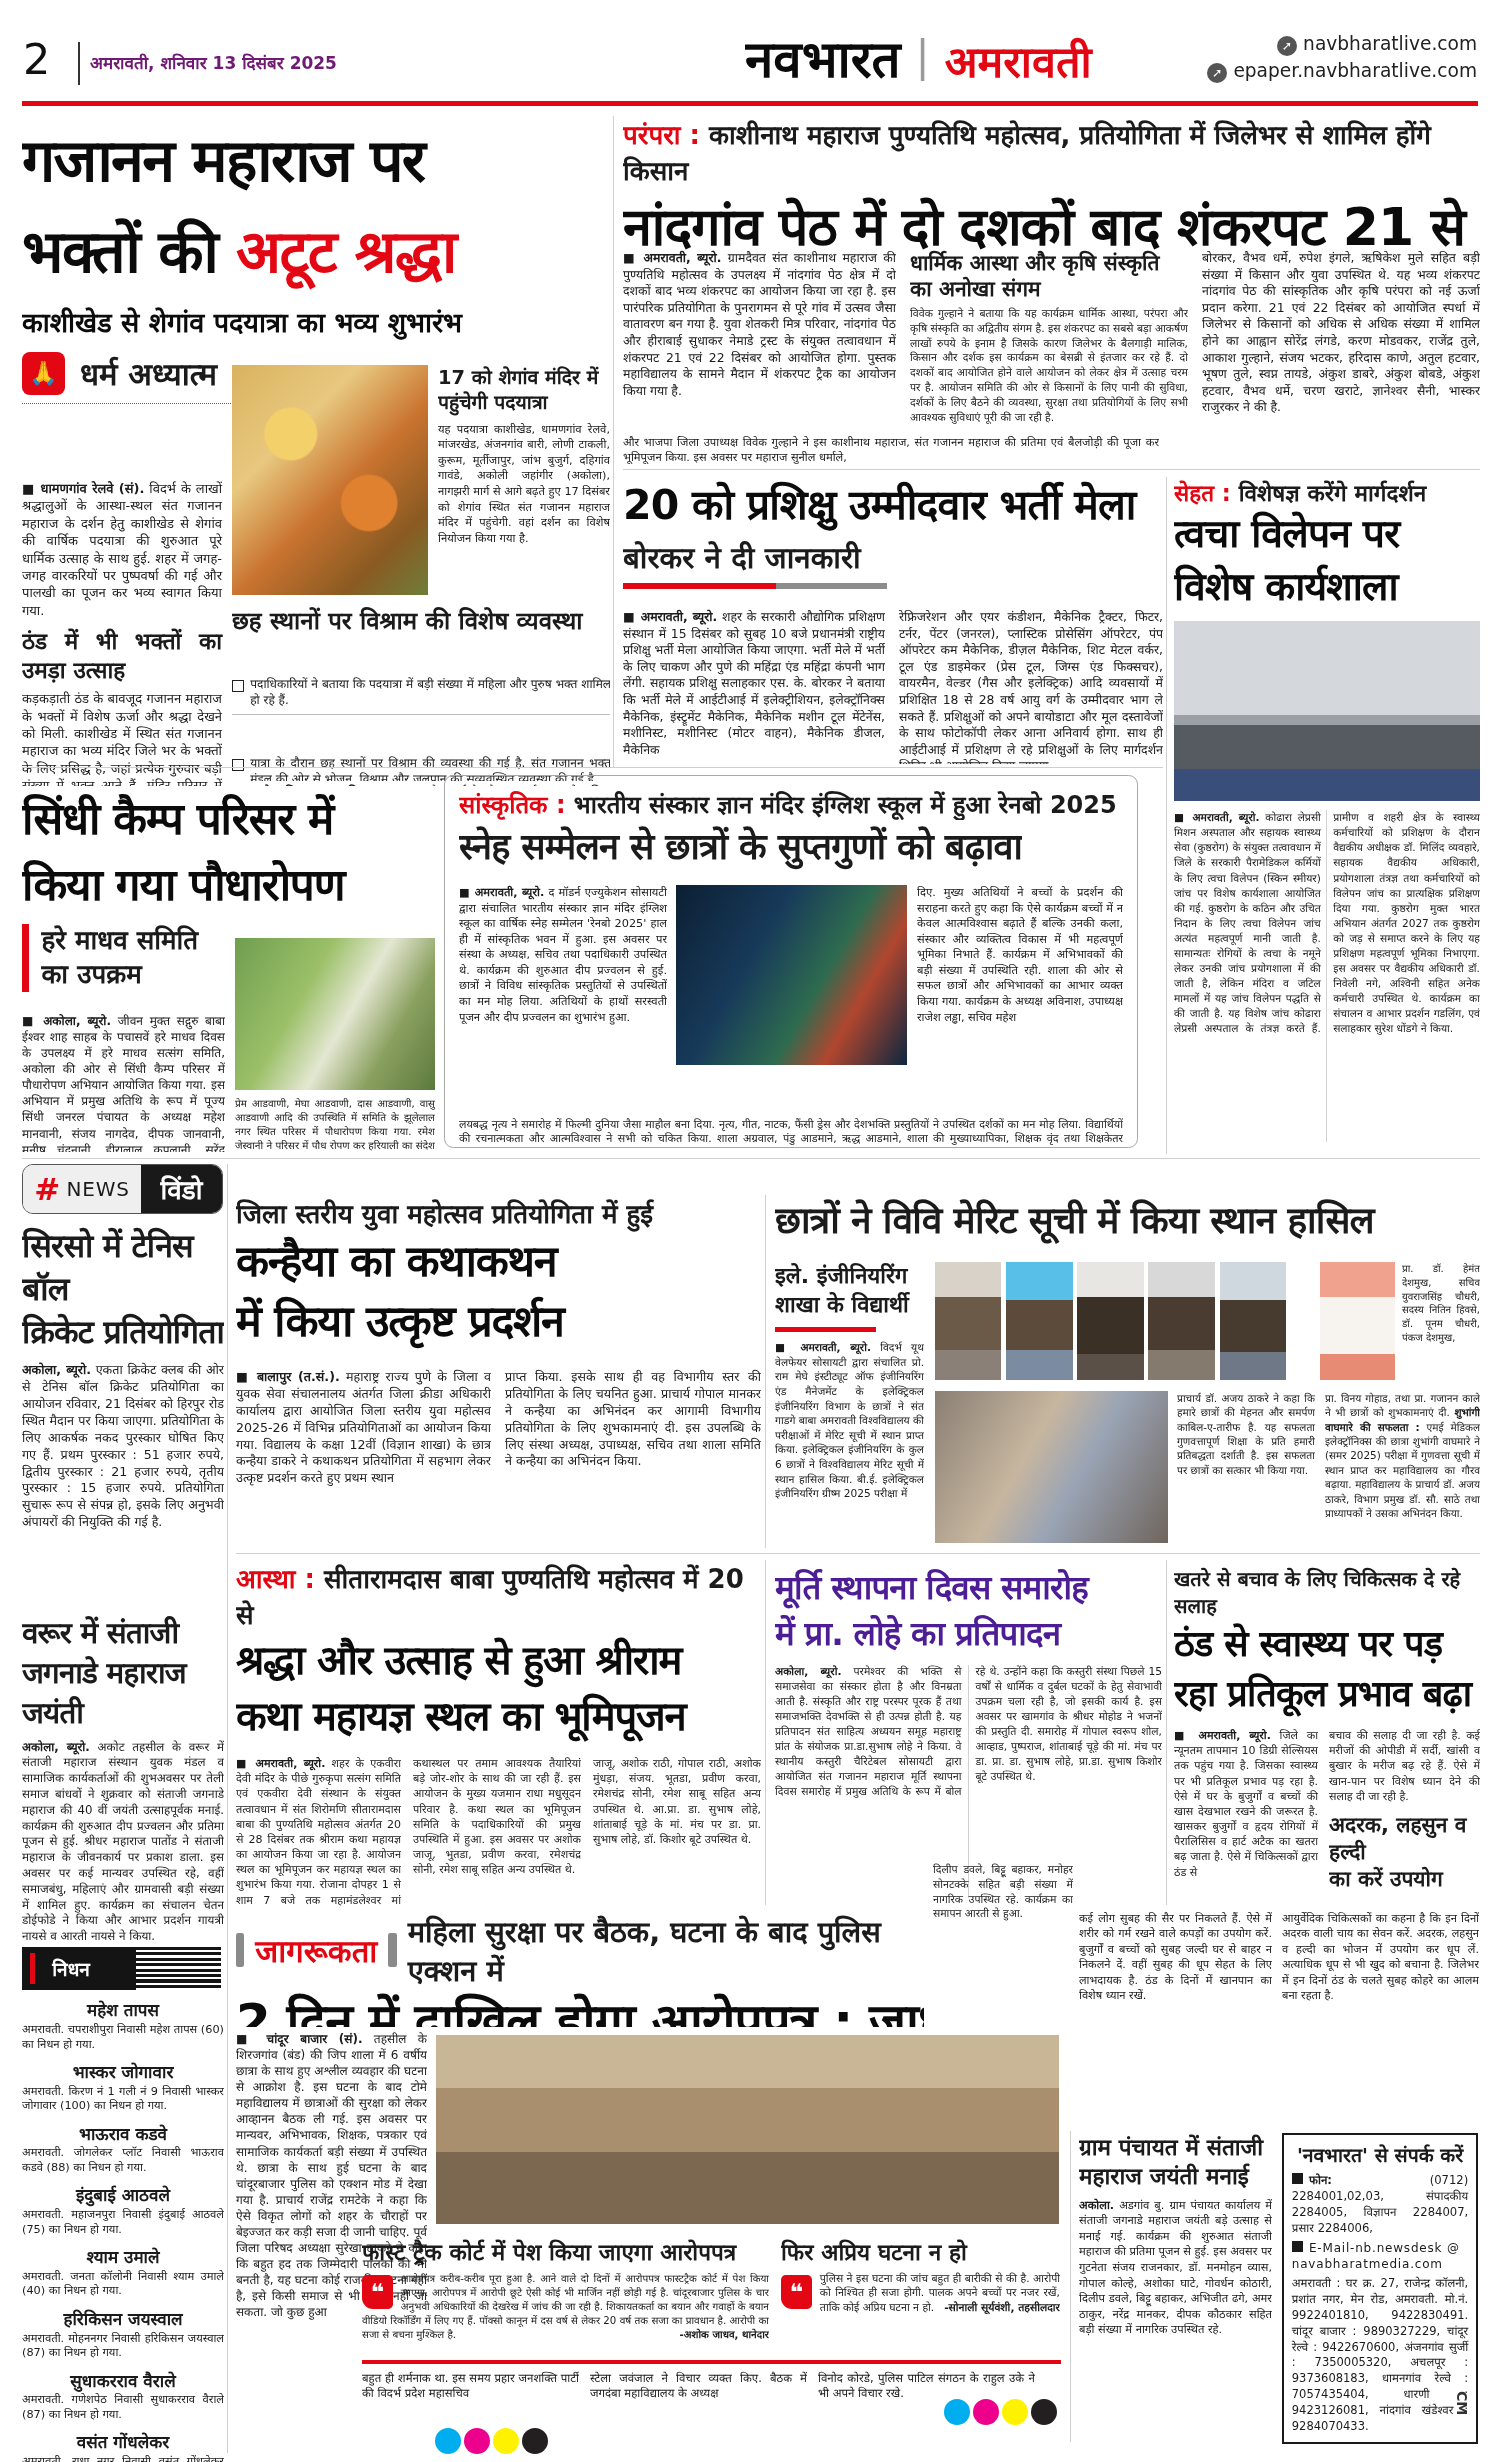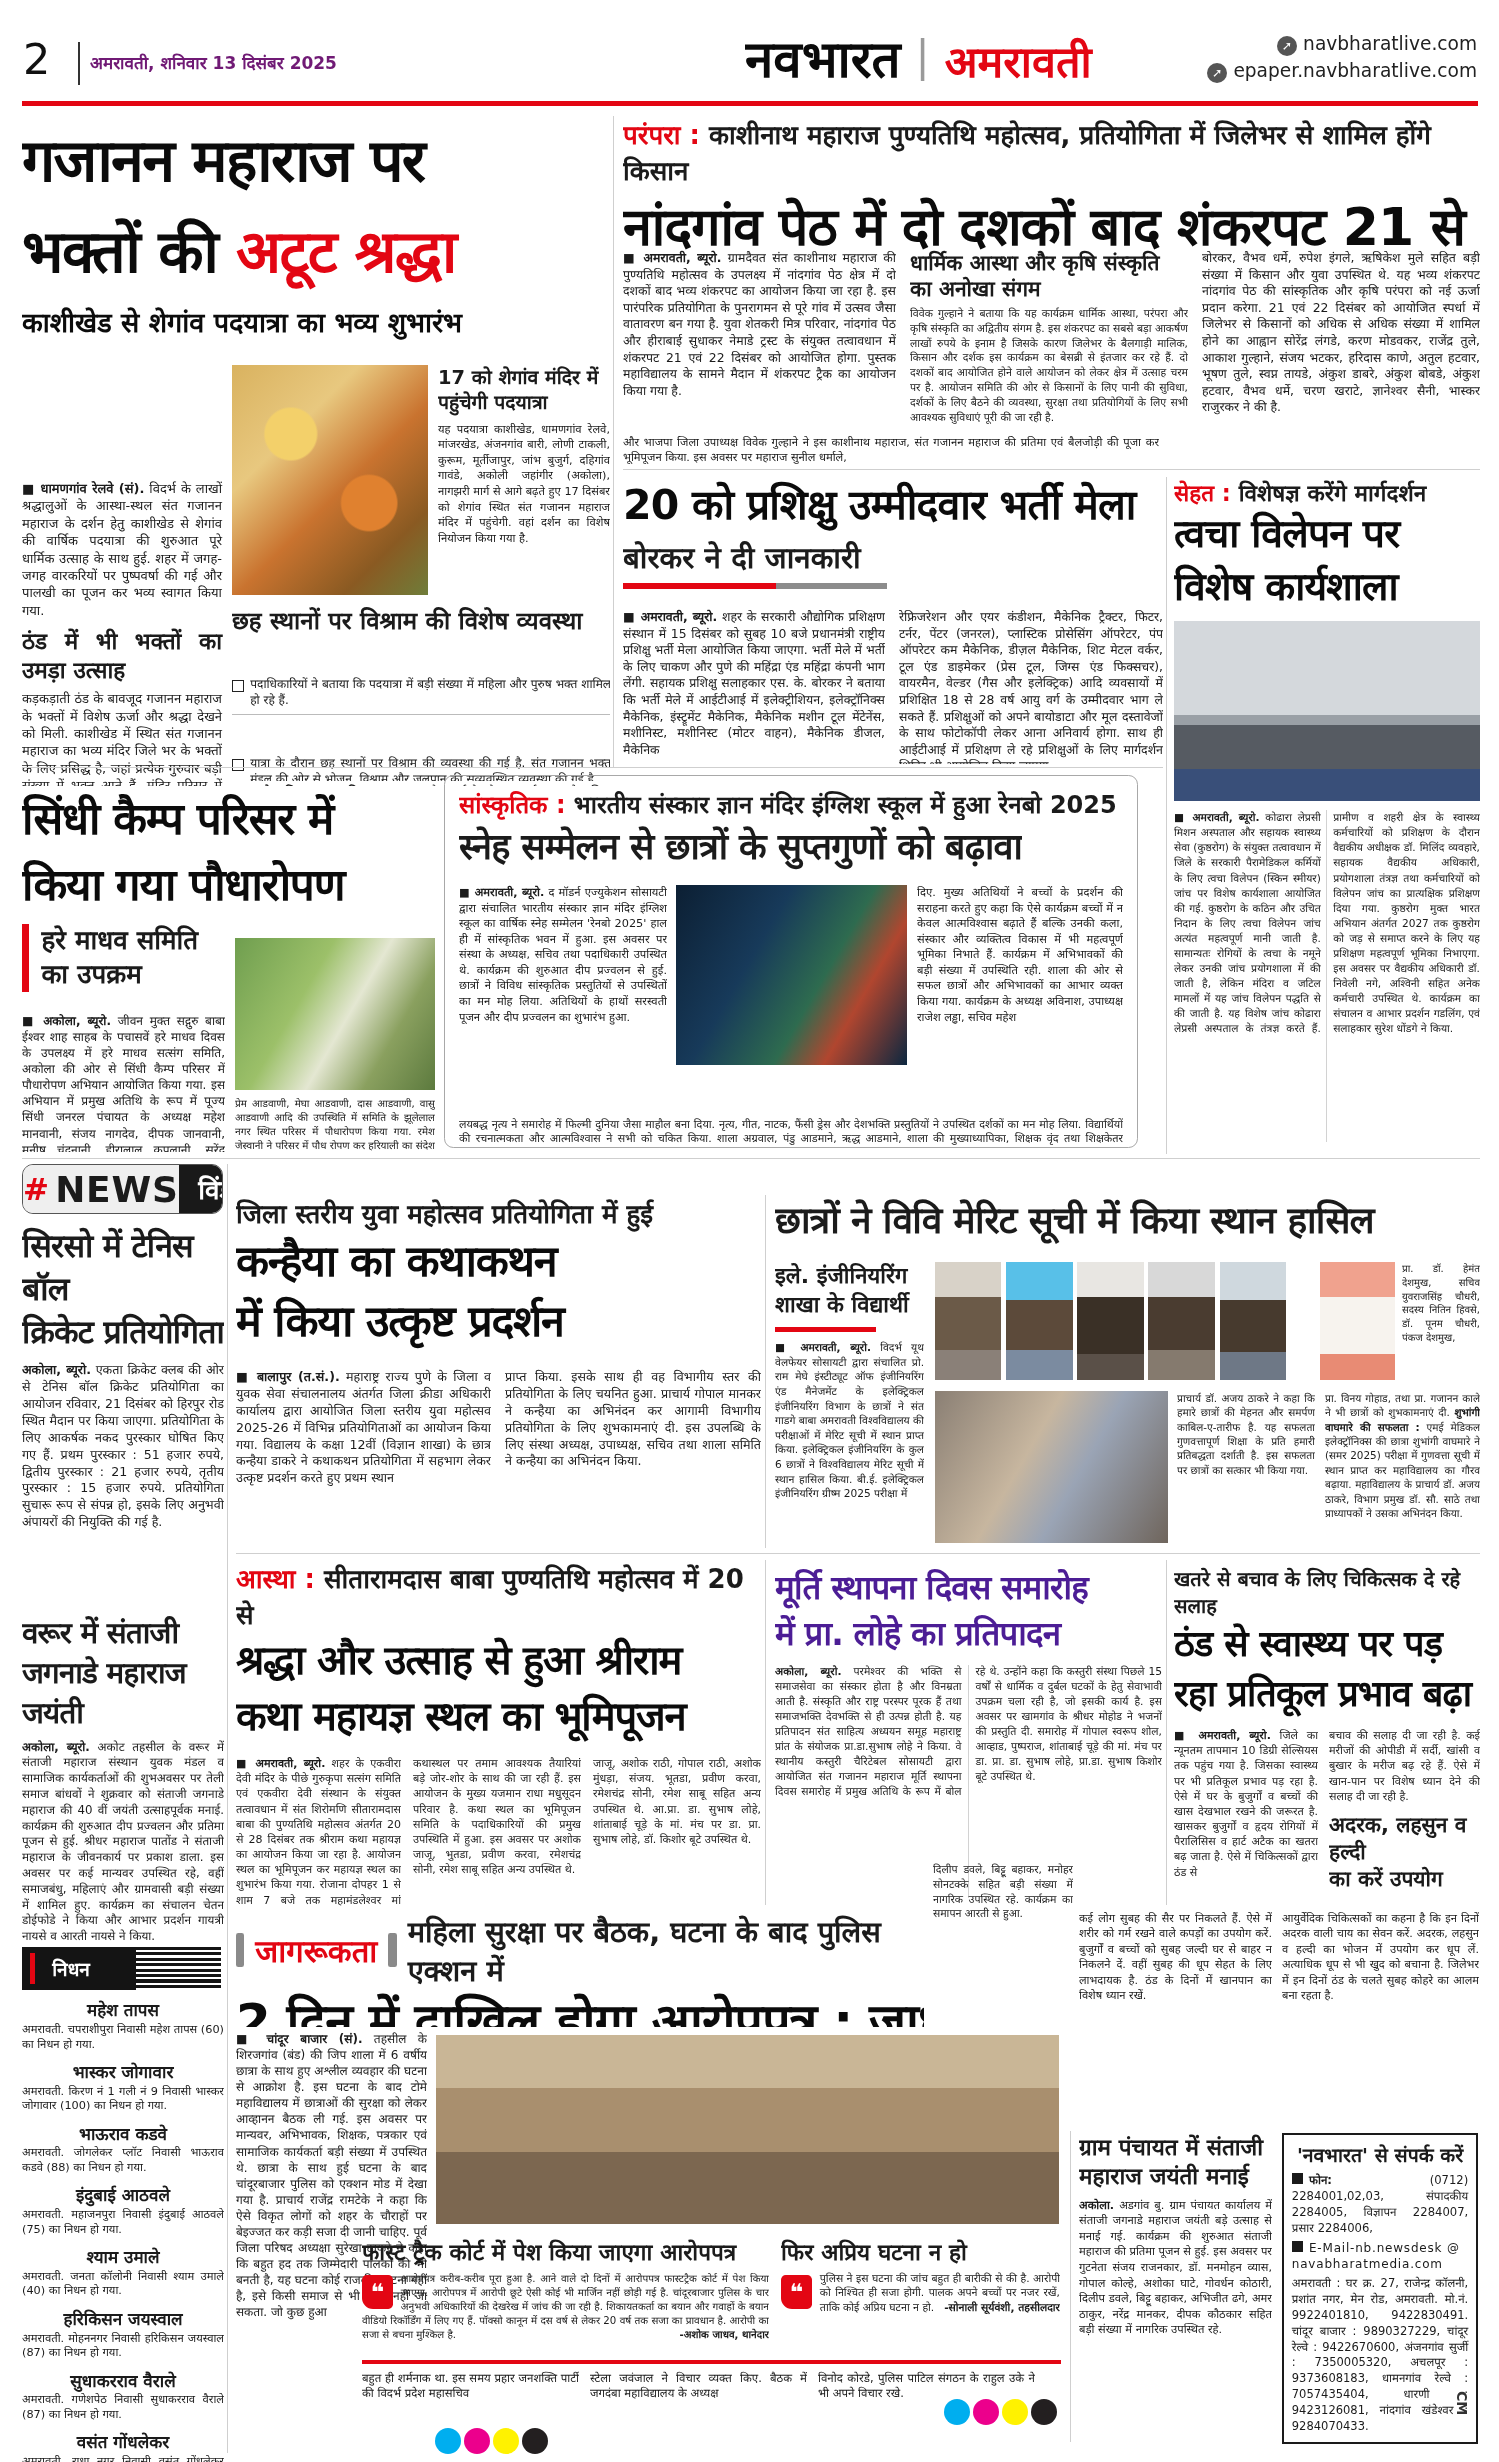--- a/index.html
+++ b/index.html
@@ -49,20 +49,24 @@
     </div>
     <div class="abs rule-red" style="left:22px;top:101px;width:1456px;height:5.4px;"></div>
   </div>
 
   <div class="abs" style="left:22px;top:115px;width:588px;height:671px;">
     <div style="font-size:59px;line-height:1.55;font-weight:700;color:#0b0b0b;letter-spacing:-1.6px;">
       <div>गजानन महाराज पर</div>
       <div><span>भक्तों की </span><span class="red">अटूट श्रद्धा</span></div>
     </div>
     <div style="font-size:27px;font-weight:700;margin-top:4.7px;color:#0c0c0c;">काशीखेड से शेगांव पदयात्रा का भव्य शुभारंभ</div>
+    <div style="margin-top:12.4px;width:311px;border-bottom:1.6px dotted #666;padding-bottom:7.8px;">
+      <span style="display:inline-block;width:43px;height:43px;background:#e30613;border-radius:7.8px;color:#fff;font-size:23px;text-align:center;line-height:43px;vertical-align:middle;">🙏</span>
+      <span style="font-size:31px;font-weight:700;margin-left:11px;vertical-align:middle;">धर्म अध्यात्म</span>
+    </div>
     <div class="bd" style="position:absolute;left:0;top:365px;width:200px;height:306px;font-size:13px;">
       <span class="by">■ </span><b>धामणगांव रेलवे (सं).</b> <span>विदर्भ के लाखों श्रद्धालुओं के आस्था-स्थल संत गजानन महाराज के दर्शन हेतु काशीखेड से शेगांव की वार्षिक पदयात्रा की शुरुआत पूरे धार्मिक उत्साह के साथ हुई. शहर में जगह-जगह वारकरियों पर पुष्पवर्षा की गई और पालखी का पूजन कर भव्य स्वागत किया गया.</span>
       <div style="font-weight:700;font-size:22.5px;line-height:1.3;margin:7.8px 0 4.7px 0;"><span>ठंड में भी भक्तों का उमड़ा उत्साह</span></div>
       <span>कड़कड़ाती ठंड के बावजूद गजानन महाराज के भक्तों में विशेष ऊर्जा और श्रद्धा देखने को मिली. काशीखेड में स्थित संत गजानन महाराज का भव्य मंदिर जिले भर के भक्तों के लिए प्रसिद्ध है, जहां प्रत्येक गुरुवार बड़ी संख्या में भक्त आते हैं. मंदिर परिसर में भक्तों की भारी भीड़ उमड़ी रही और काशीखेड से शेगांव तक की पदयात्रा पूरे भक्तिमय माहौल में शुरू हुई.</span>
     </div>
     <div class="abs ph ph-crowd" style="left:210px;top:250px;width:196px;height:230px;"></div>
     <div class="abs" style="left:416px;top:250px;width:172px;height:233px;">
       <div style="font-weight:700;font-size:19.4px;line-height:1.3;margin-bottom:6.2px;">17 को शेगांव मंदिर में पहुंचेगी पदयात्रा</div>
       <div class="sm" style="text-align:justify;font-size:11.3px;">यह पदयात्रा काशीखेड, धामणगांव रेलवे, मांजरखेड, अंजनगांव बारी, लोणी टाकली, कुरूम, मूर्तीजापुर, जांभ बुजुर्ग, दहिगांव गावंडे, अकोली जहांगीर (अकोला), नागझरी मार्ग से आगे बढ़ते हुए 17 दिसंबर को शेगांव स्थित संत गजानन महाराज मंदिर में पहुंचेगी. वहां दर्शन का विशेष नियोजन किया गया है.</div>
     </div>
@@ -175,21 +179,21 @@
     </div>
   </div>
 
   <div class="hline" style="left:22px;top:1158px;width:1458px;"></div>
   <div class="vline" style="left:227px;top:1164px;height:1289px;"></div>
 
   <div class="abs" style="left:22px;top:1164px;width:202px;height:1298px;">
     <div style="width:199px;height:48px;display:flex;border-radius:11px;overflow:hidden;border:1.6px solid #555;">
       <div style="flex:1;background:#efefef;display:flex;align-items:center;justify-content:center;">
         <span class="red" style="font-size:31px;font-weight:700;margin-right:6.2px;">#</span>
-        <span style="font-size:36px;font-weight:700;letter-spacing:0.8px;">NEWS</span>
+        <span style="font-size:20px;font-weight:400;letter-spacing:0.8px;">NEWS</span>
       </div>
       <div style="flex:0 0 81px;background:#191919;color:#fff;display:flex;align-items:center;justify-content:center;">
         <span style="font-size:26px;font-weight:700;">विंडो</span>
       </div>
     </div>
 
     <div style="margin-top:11px;">
       <div style="font-size:32px;font-weight:700;line-height:1.35;letter-spacing:-0.8px;">
         <div>सिरसो में टेनिस बॉल</div>
         <div>क्रिकेट प्रतियोगिता</div>

